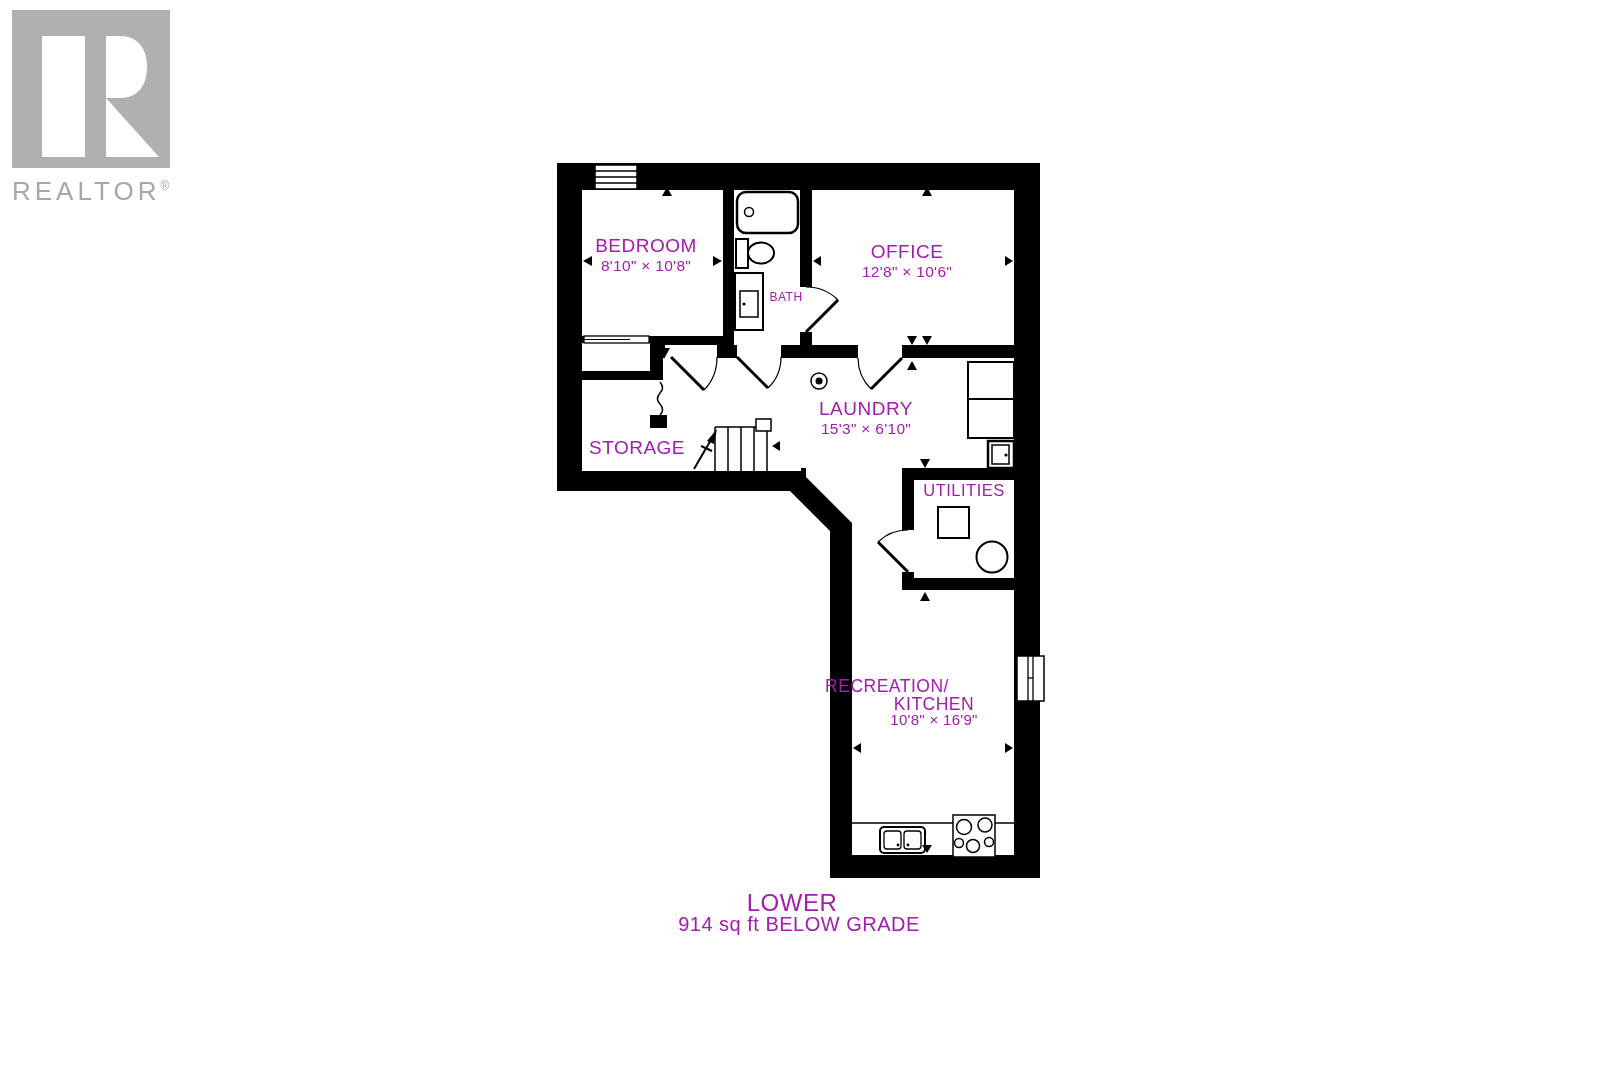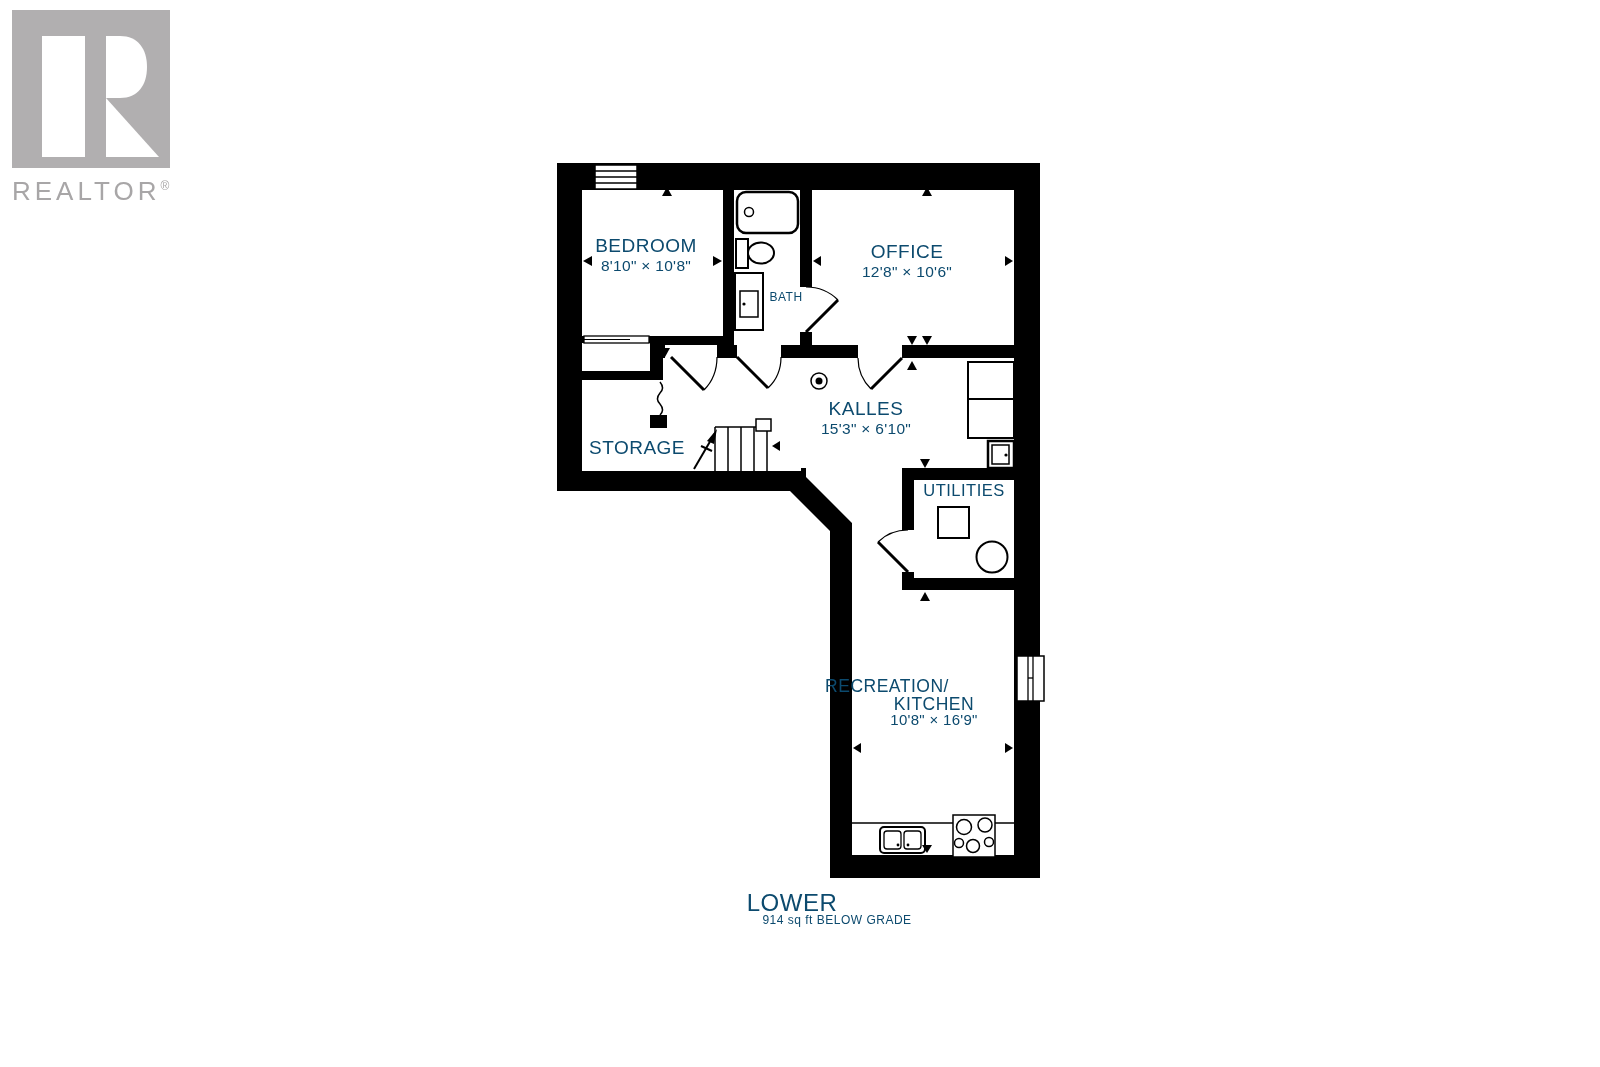--- a/index.html
+++ b/index.html
@@ -1,18 +1,18 @@
 <!DOCTYPE html>
 <html><head>
 <meta charset="utf-8">
 <style>
   html,body{margin:0;padding:0;background:#ffffff;}
   .canvas{position:relative;width:1484px;height:1067px;background:#fff;overflow:hidden;
           font-family:"Liberation Sans",sans-serif;}
-  .lbl{position:absolute;transform:translateX(-50%);color:#0c4a6e;white-space:nowrap;
+  .lbl{position:absolute;transform:translateX(-50%);color:#a21caf;white-space:nowrap;
        letter-spacing:.5px;line-height:1.05;text-align:right;}
   .dim{letter-spacing:.3px;}
   .watermark{position:absolute;transform:translateX(-50%);color:#e2e2e2;white-space:pre;
              letter-spacing:1.5px;}
   .realtor-word{position:absolute;color:#a8a6a7;letter-spacing:4px;white-space:nowrap;}
   .realtor-word sup{font-size:12px;letter-spacing:0;}
   svg{position:absolute;left:0;top:0;}
 </style>
 </head>
 <body>
@@ -179,28 +179,28 @@
   </svg>
 
   <div class="lbl" style="left:646px;top:236px;font-size:19px">BEDROOM</div>
   <div class="lbl dim" style="left:646px;top:258px;font-size:15.5px">8'10" × 10'8"</div>
 
   <div class="lbl" style="left:786px;top:291px;font-size:12px">BATH</div>
 
   <div class="lbl" style="left:907px;top:242px;font-size:19px">OFFICE</div>
   <div class="lbl dim" style="left:907px;top:264px;font-size:15.5px">12'8" × 10'6"</div>
 
-  <div class="lbl" style="left:866px;top:399px;font-size:19px">KALLES</div>
+  <div class="lbl" style="left:866px;top:399px;font-size:19px">LAUNDRY</div>
   <div class="lbl dim" style="left:866px;top:421px;font-size:15.5px">15'3" × 6'10"</div>
 
   <div class="lbl" style="left:637px;top:438px;font-size:19px">STORAGE</div>
 
   <div class="lbl" style="left:964px;top:482px;font-size:16.5px">UTILITIES</div>
 
   <div class="lbl" style="left:887px;top:677px;font-size:17.5px">RECREATION/</div>
   <div class="lbl" style="left:934px;top:695px;font-size:17.5px">KITCHEN</div>
   <div class="lbl dim" style="left:934px;top:712px;font-size:15px">10'8" × 16'9"</div>
 
   <div class="lbl" style="left:792px;top:890px;font-size:24px">LOWER</div>
-  <div class="lbl" style="left:837px;top:914px;font-size:12px">914 sq ft BELOW GRADE</div>
+  <div class="lbl" style="left:799px;top:914px;font-size:20px">914 sq ft BELOW GRADE</div>
 
 
 </div>
 
 </body></html>

